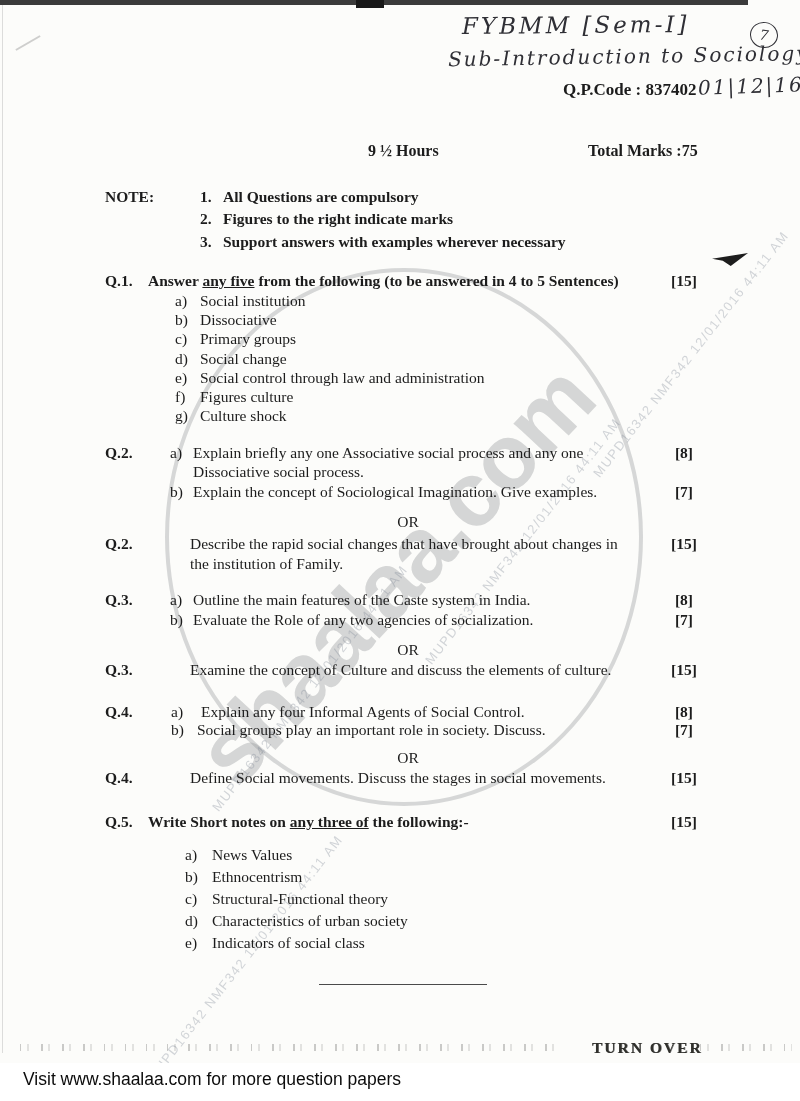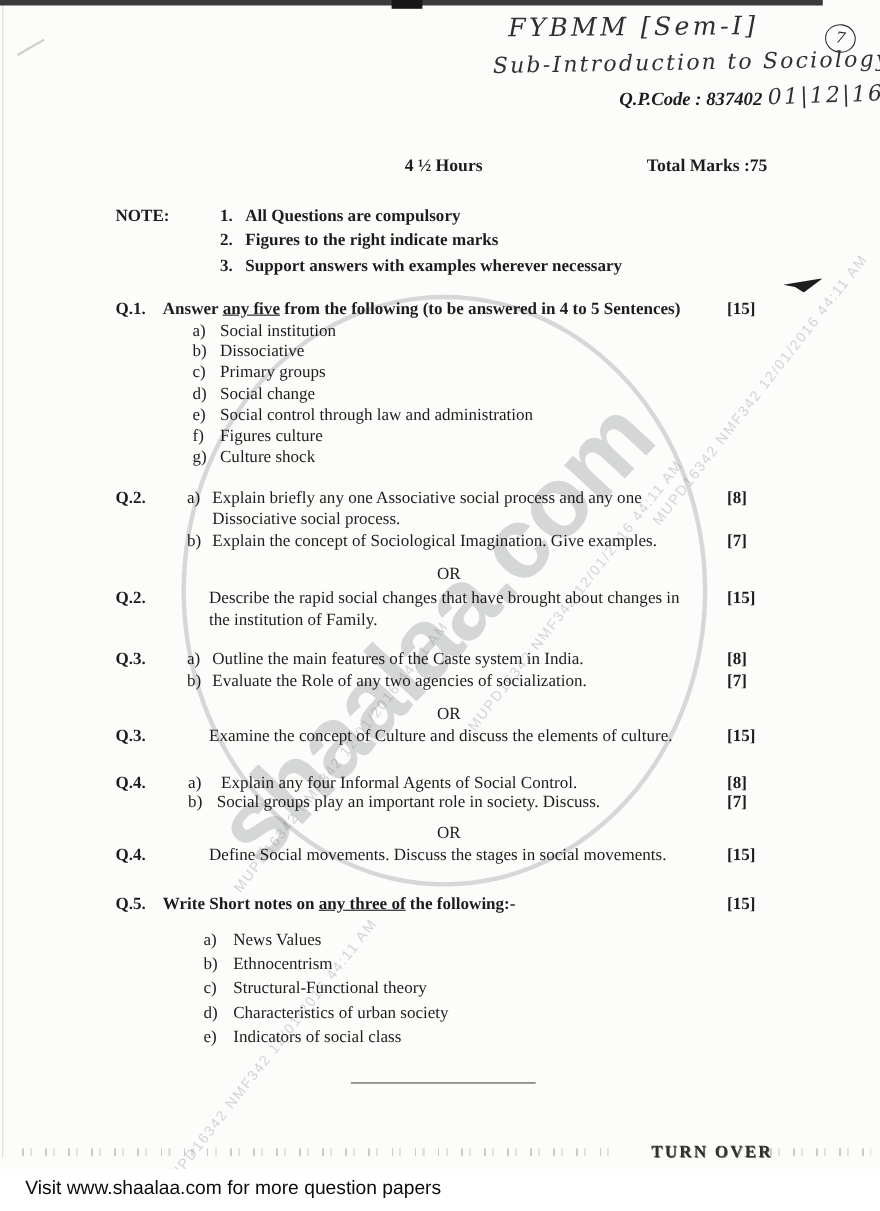--- a/index.html
+++ b/index.html
@@ -26,32 +26,32 @@
   
   .hand{position:absolute;font-family:"DejaVu Serif",serif;font-style:italic;color:#2f2f35;white-space:nowrap;}
   .hand1{left:462px;top:12px;font-size:23px;letter-spacing:3px;transform:rotate(-0.5deg);}
   .hand2{left:448px;top:44px;font-size:20px;letter-spacing:2px;transform:rotate(-1deg);}
   .circ7{left:750px;top:22px;width:26px;height:24px;border:1.6px solid #2f2f35;border-radius:50%;
     display:flex;align-items:center;justify-content:center;font-size:14px;transform:rotate(8deg);}
   .hand-date{left:698px;top:74px;font-size:20px;letter-spacing:2px;transform:rotate(-2deg);}
 
   
   .serif{font-family:"Liberation Serif",serif;color:#1c1c1c;}
-  .qpcode{position:absolute;left:563px;top:80px;font-size:17px;font-weight:bold;font-style:italic;}
+  .qpcode{position:absolute;left:563px;top:80px;font-size:17px;font-weight:bold;}
   .hours{position:absolute;left:368px;top:142px;font-size:16px;font-weight:bold;}
   .totalmarks{position:absolute;left:588px;top:142px;font-size:16px;font-weight:bold;}
 
   .content{position:absolute;left:105px;top:0;width:612px;font-family:"Liberation Serif",serif;font-size:15.5px;color:#1c1c1c;}
   .row{position:absolute;left:0;width:612px;white-space:nowrap;}
   .b{font-weight:bold;}
   .u{text-decoration:underline;margin-top:10px;}
   .qlabel{position:absolute;left:0;font-weight:bold;}
   .ltr{position:absolute;}
   .txt{position:absolute;white-space:nowrap;}
-  .marks{position:absolute;left:556px;width:46px;text-align:left;font-weight:bold;}
+  .marks{position:absolute;left:556px;width:46px;text-align:center;font-weight:bold;}
   .or{position:absolute;left:283px;width:40px;text-align:center;font-weight:normal;}
 
   .endline{position:absolute;left:319px;top:984px;width:168px;border-top:1.6px solid #4a4a4a;}
 
   .noise{position:absolute;top:1044px;height:7px;
     background:repeating-linear-gradient(90deg,rgba(70,70,70,0.28) 0 1.5px,transparent 1.5px 7px,rgba(70,70,70,0.14) 7px 9px,transparent 9px 21px);
     filter:blur(0.6px);}
   .noiseL{left:20px;width:540px;}
   .noiseR{left:700px;width:92px;}
   .turnover{position:absolute;left:592px;top:1039px;font-family:"Liberation Serif",serif;font-weight:bold;font-size:15.5px;
@@ -78,21 +78,21 @@
   <div class="code-strip strip2">MUPD16342 NMF342 12/01/2016 44:11 AM</div>
   <div class="code-strip strip3">MUPD16342 NMF342 12/01/2016 44:11 AM</div>
   <div class="code-strip strip4">MUPD16342 NMF342 12/01/2016 44:11 AM</div>
 
   <div class="hand hand1">FYBMM [Sem-I]</div>
   <div class="hand hand2">Sub-Introduction to Sociology .</div>
   <div class="hand circ7">7</div>
   <div class="hand hand-date">01|12|16</div>
 
   <div class="serif qpcode">Q.P.Code : 837402</div>
-  <div class="serif hours">4 ½ Hours</div>
+  <div class="serif hours">9 ½ Hours</div>
   <div class="serif totalmarks">Total Marks :75</div>
 
   <div class="content">
 
     <div class="row" style="top:188px">
       <span class="qlabel">NOTE:</span>
       <span class="txt b" style="left:95px">1.</span>
       <span class="txt b" style="left:118px">All Questions are compulsory</span>
     </div>
     <div class="row" style="top:210px">

